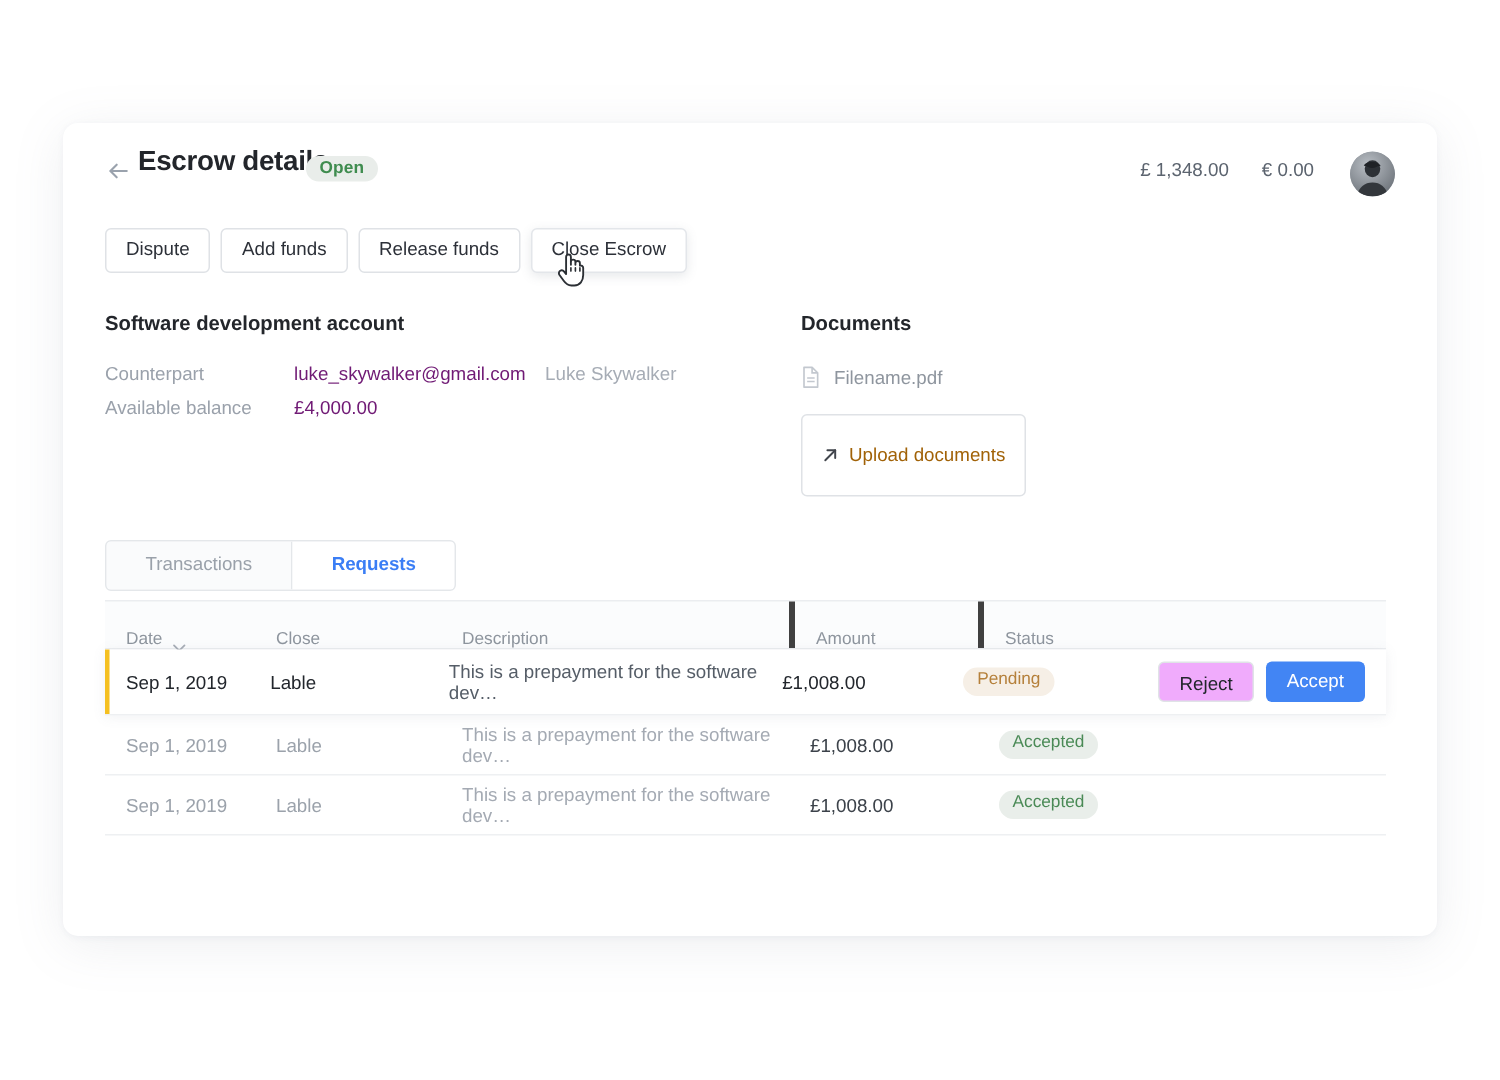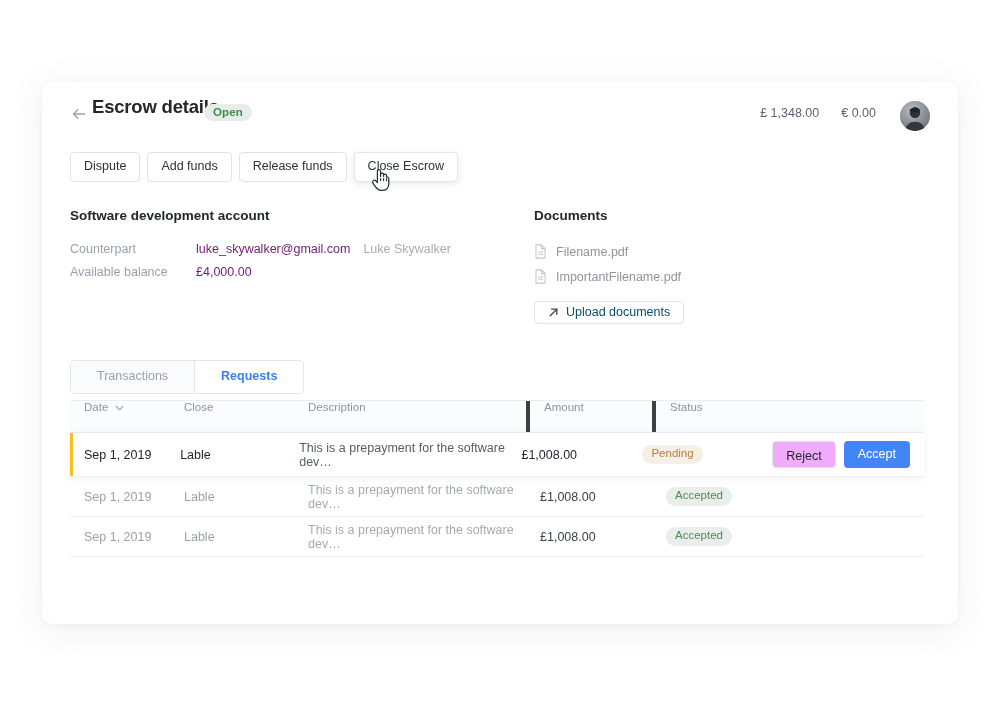--- a/index.html
+++ b/index.html
@@ -184,23 +184,23 @@
     color: #8e959e;
   }
   .upload-btn {
     margin-top: 12px;
     display: inline-flex;
     align-items: center;
     gap: 7px;
     border: 1px solid #dfe2e6;
     background: #fff;
     border-radius: 4px;
-    padding: 4px 13px;
-    font-size: 12.5px;
-    color: #0c4a6e;
+    padding: 20px 13px;
+    font-size: 12.5px;
+    color: #a16207;
     font-family: "Liberation Sans", sans-serif;
     cursor: pointer;
     line-height: 1;
   }
   .upload-icon { color: #41454c; width: 11px; height: 11px; }
 
   
   .tabs {
     position: absolute;
     left: 28px; top: 278px;
@@ -235,21 +235,21 @@
   .thead {
     display: flex;
     height: 33px;
     align-items: center;
     background: #fbfcfd;
     border-top: 1px solid #ebedf0;
     border-bottom: 1px solid #ebedf0;
     font-size: 11.5px;
     color: #8e959e;
   }
-  .th { padding-left: 14px; display:flex; align-items:flex-start; gap:7px; height:100%; }
+  .th { padding-left: 14px; display:flex; align-items:flex-end; gap:7px; height:100%; }
   .th.sep { border-left: 4px solid #404040; }
   .col-date  { width: 100px; }
   .col-type  { width: 124px; }
   .col-desc  { width: 232px; }
   .col-amt   { width: 126px; }
   .col-status{ width: 150px; }
   .col-act   { flex: 1; }
 
   .chev { width: 9px; height: 6px; color: #a7adb6; }
 
@@ -393,30 +393,20 @@
         <div class="doc-item">
           <span class="doc-icon">
             <svg viewBox="0 0 13 15" width="13" height="15" fill="none" stroke="currentColor" stroke-width="1.1">
               <path d="M2 .9h5.4l3.7 3.6v9.6H2z" stroke-linejoin="round"></path>
               <path d="M7.4 1v3.6h3.6"></path>
               <path d="M4.1 8h5M4.1 10.3h5"></path>
             </svg>
           </span>
           <span class="doc-name">Filename.pdf</span>
         </div>
-        <div class="doc-item">
-          <span class="doc-icon">
-            <svg viewBox="0 0 13 15" width="13" height="15" fill="none" stroke="currentColor" stroke-width="1.1">
-              <path d="M2 .9h5.4l3.7 3.6v9.6H2z" stroke-linejoin="round"></path>
-              <path d="M7.4 1v3.6h3.6"></path>
-              <path d="M4.1 8h5M4.1 10.3h5"></path>
-            </svg>
-          </span>
-          <span class="doc-name">ImportantFilename.pdf</span>
-        </div>
       </div>
 
       <button class="upload-btn">
         <span class="upload-icon">
           <svg viewBox="0 0 11 11" width="11" height="11" fill="none" stroke="currentColor" stroke-width="1.3" stroke-linecap="round" stroke-linejoin="round">
             <path d="M2.2 8.8L8.8 2.2"></path>
               <path d="M3.6 2.2h5.2v5.2"></path>
           </svg>
         </span>
         <span>Upload documents</span>

